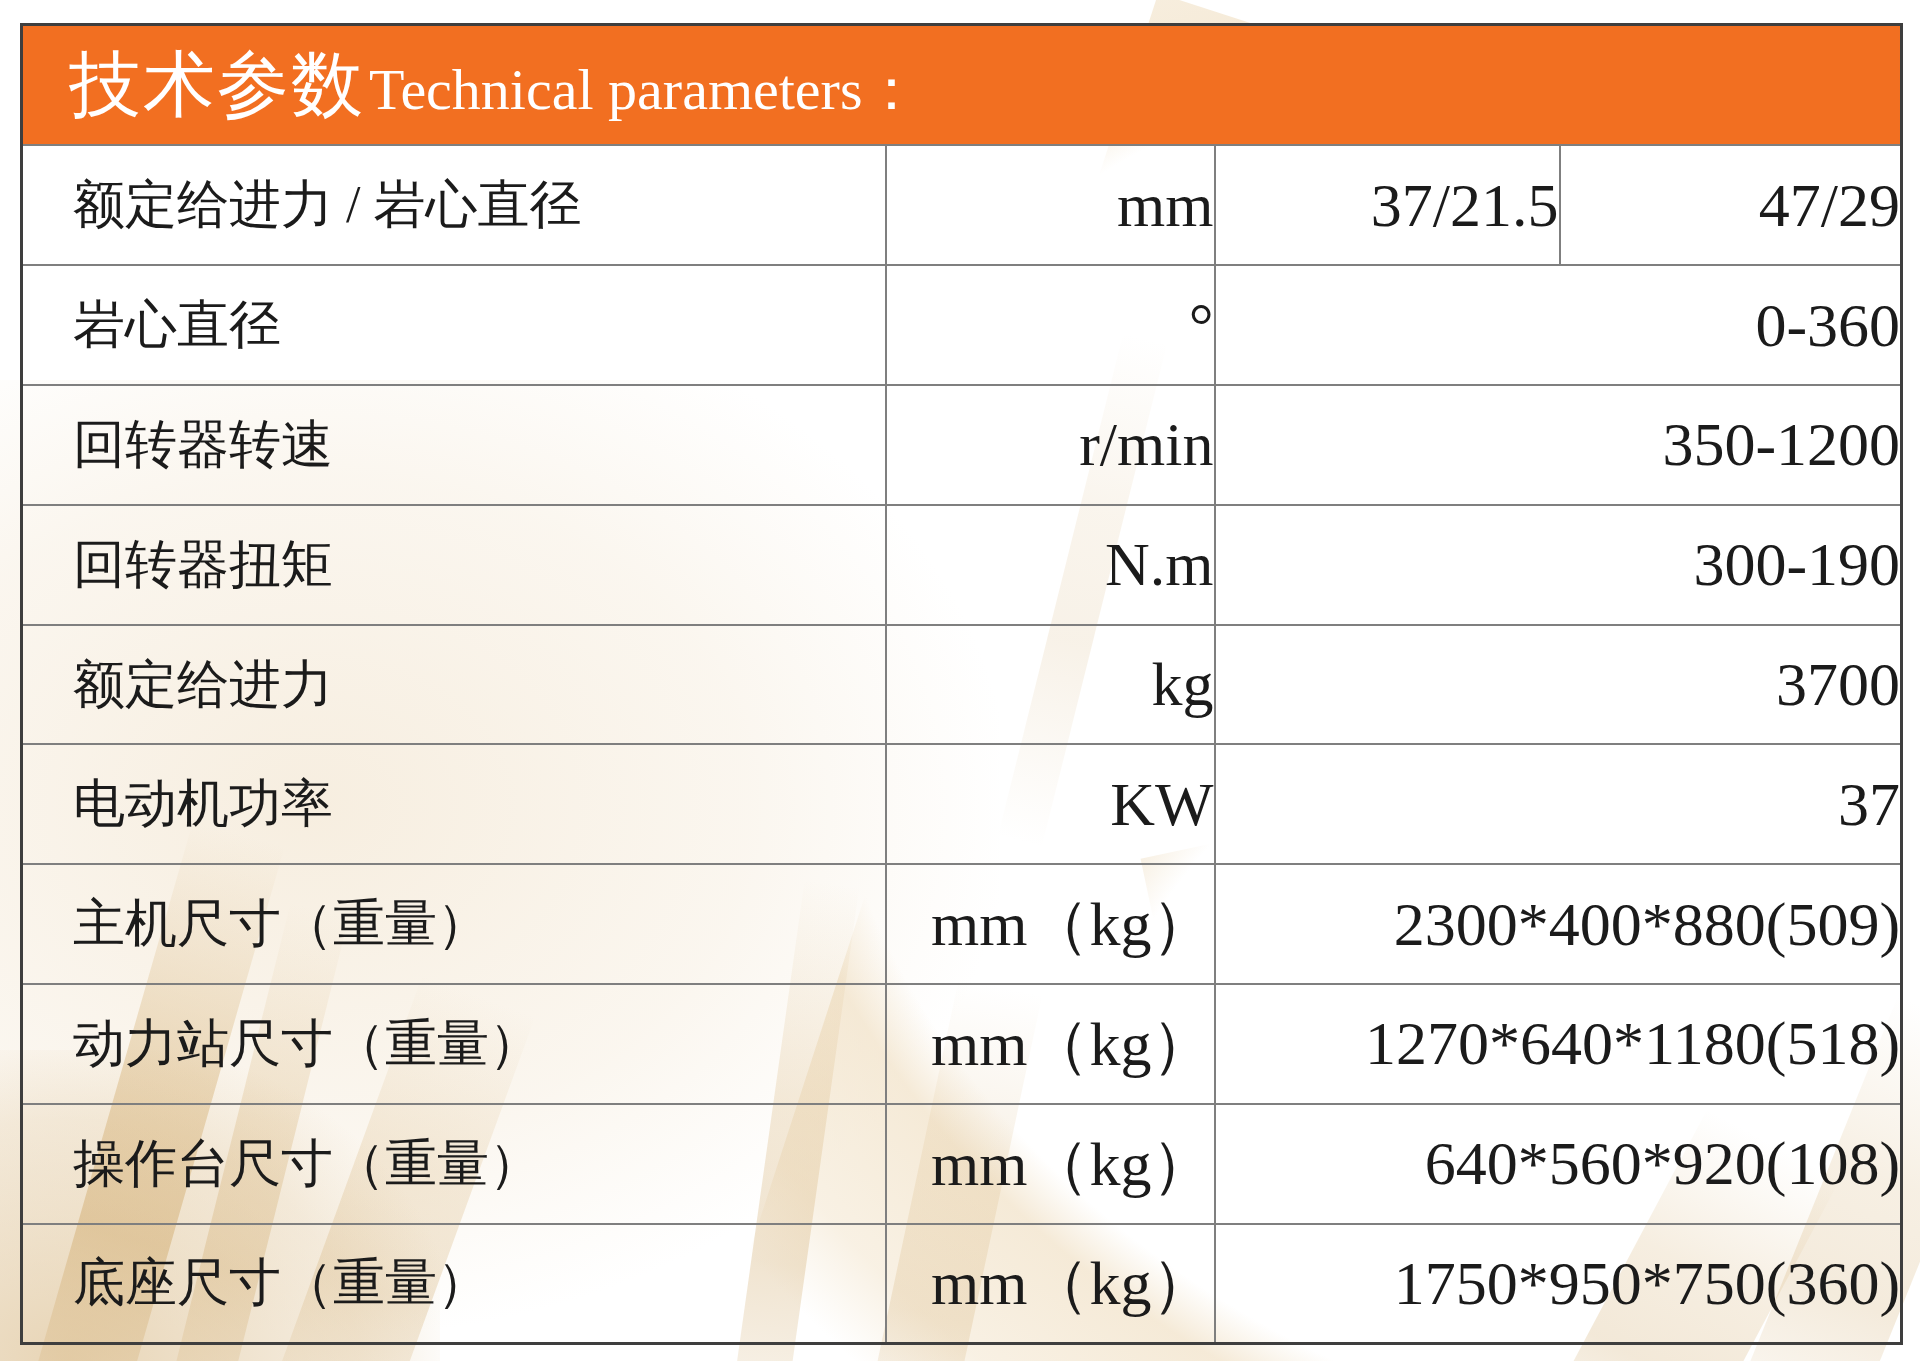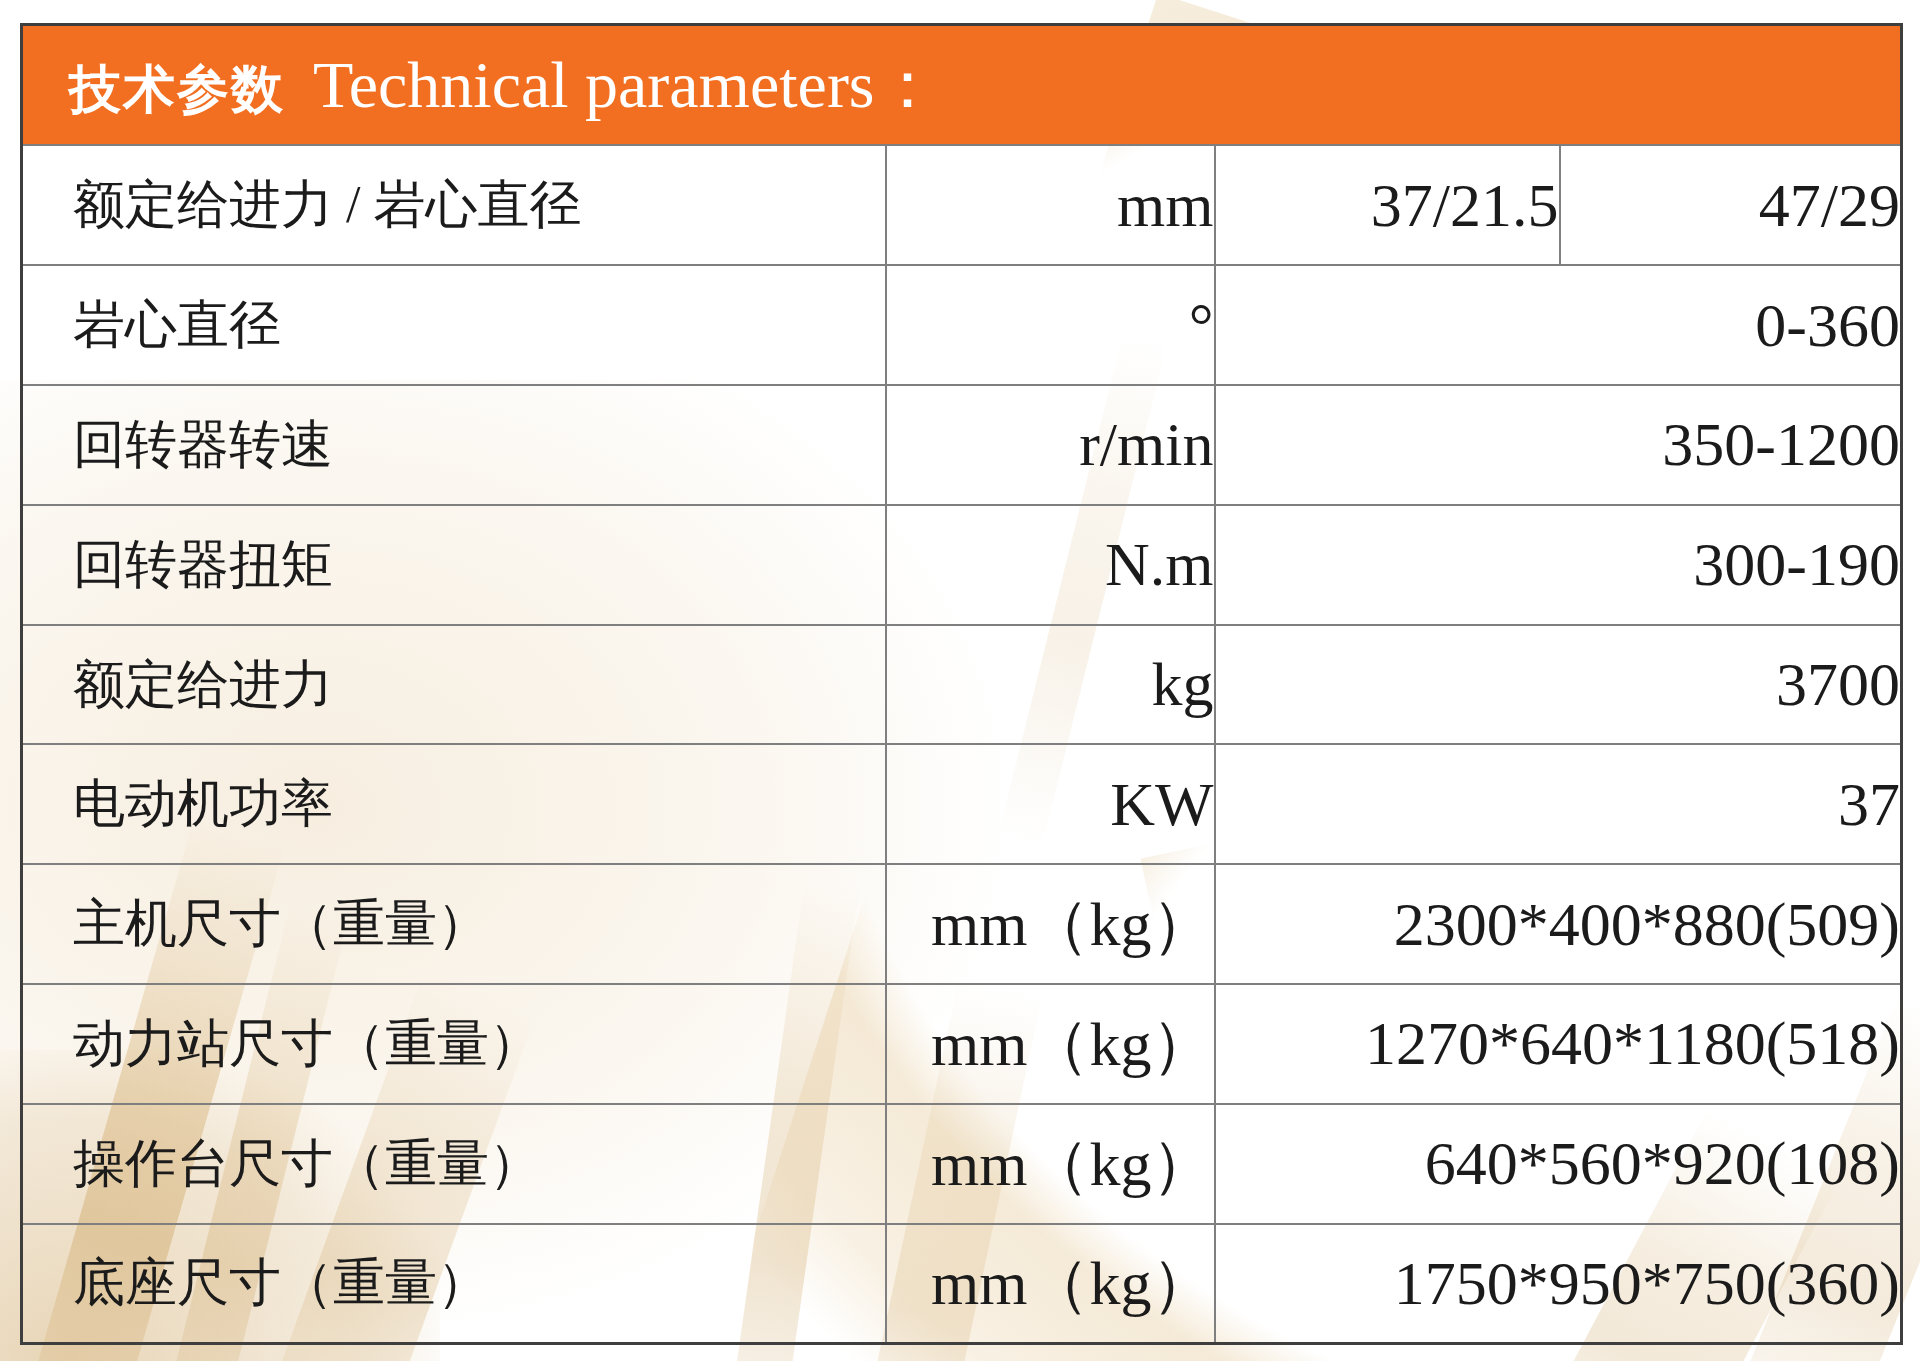--- a/index.html
+++ b/index.html
@@ -67,22 +67,22 @@
   }
   .spec tr.header-row{height:102px;}
   .spec tr.data-row{height:101px;}
   td.header-cell{
     background:var(--accent);
     color:var(--header-text);
     text-align:left;
     padding-left:46px;
     white-space:nowrap;
   }
-  .h-zh{font-weight:bold;font-size:52px;letter-spacing:2px;}
-  .h-en{font-size:66px;margin-left:28px;}
+  .h-zh{font-weight:normal;font-size:72px;letter-spacing:2px;}
+  .h-en{font-size:58px;margin-left:4px;}
   td.label-cell{
     text-align:left;
     padding-left:50px;
     font-size:52px;
     white-space:nowrap;
   }
   td.unit-cell, td.value-cell{
     text-align:right;
     font-size:62px;
     white-space:nowrap;

